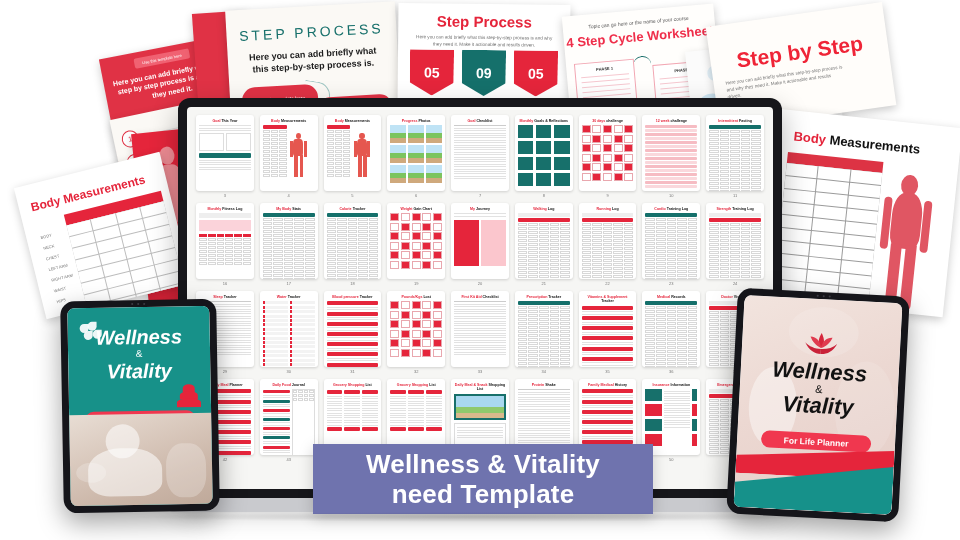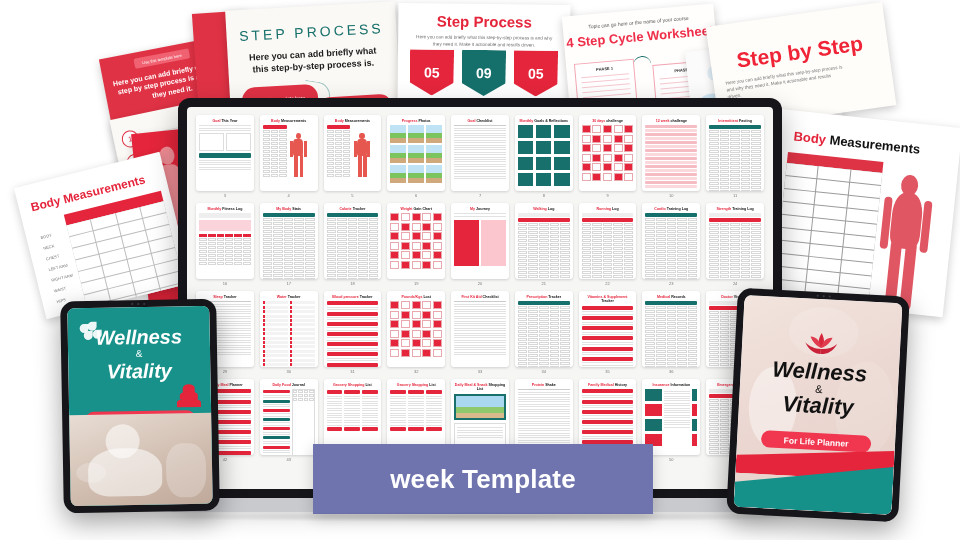--- a/index.html
+++ b/index.html
@@ -2390,17 +2390,18 @@
           <span>Vitality</span>
         </div>
         <div class="badge">For Life Planner</div>
         <div class="waveRed"></div>
         <div class="waveTeal"></div>
       </div>
     </div>
   </div>
 
   <div id="banner">
-    <span>week Template</span>
+    <span>Wellness &amp; Vitality</span>
+    <span>need Template</span>
   </div>
 
   <div id="floor"></div>
 </div>
 
 </body></html>

